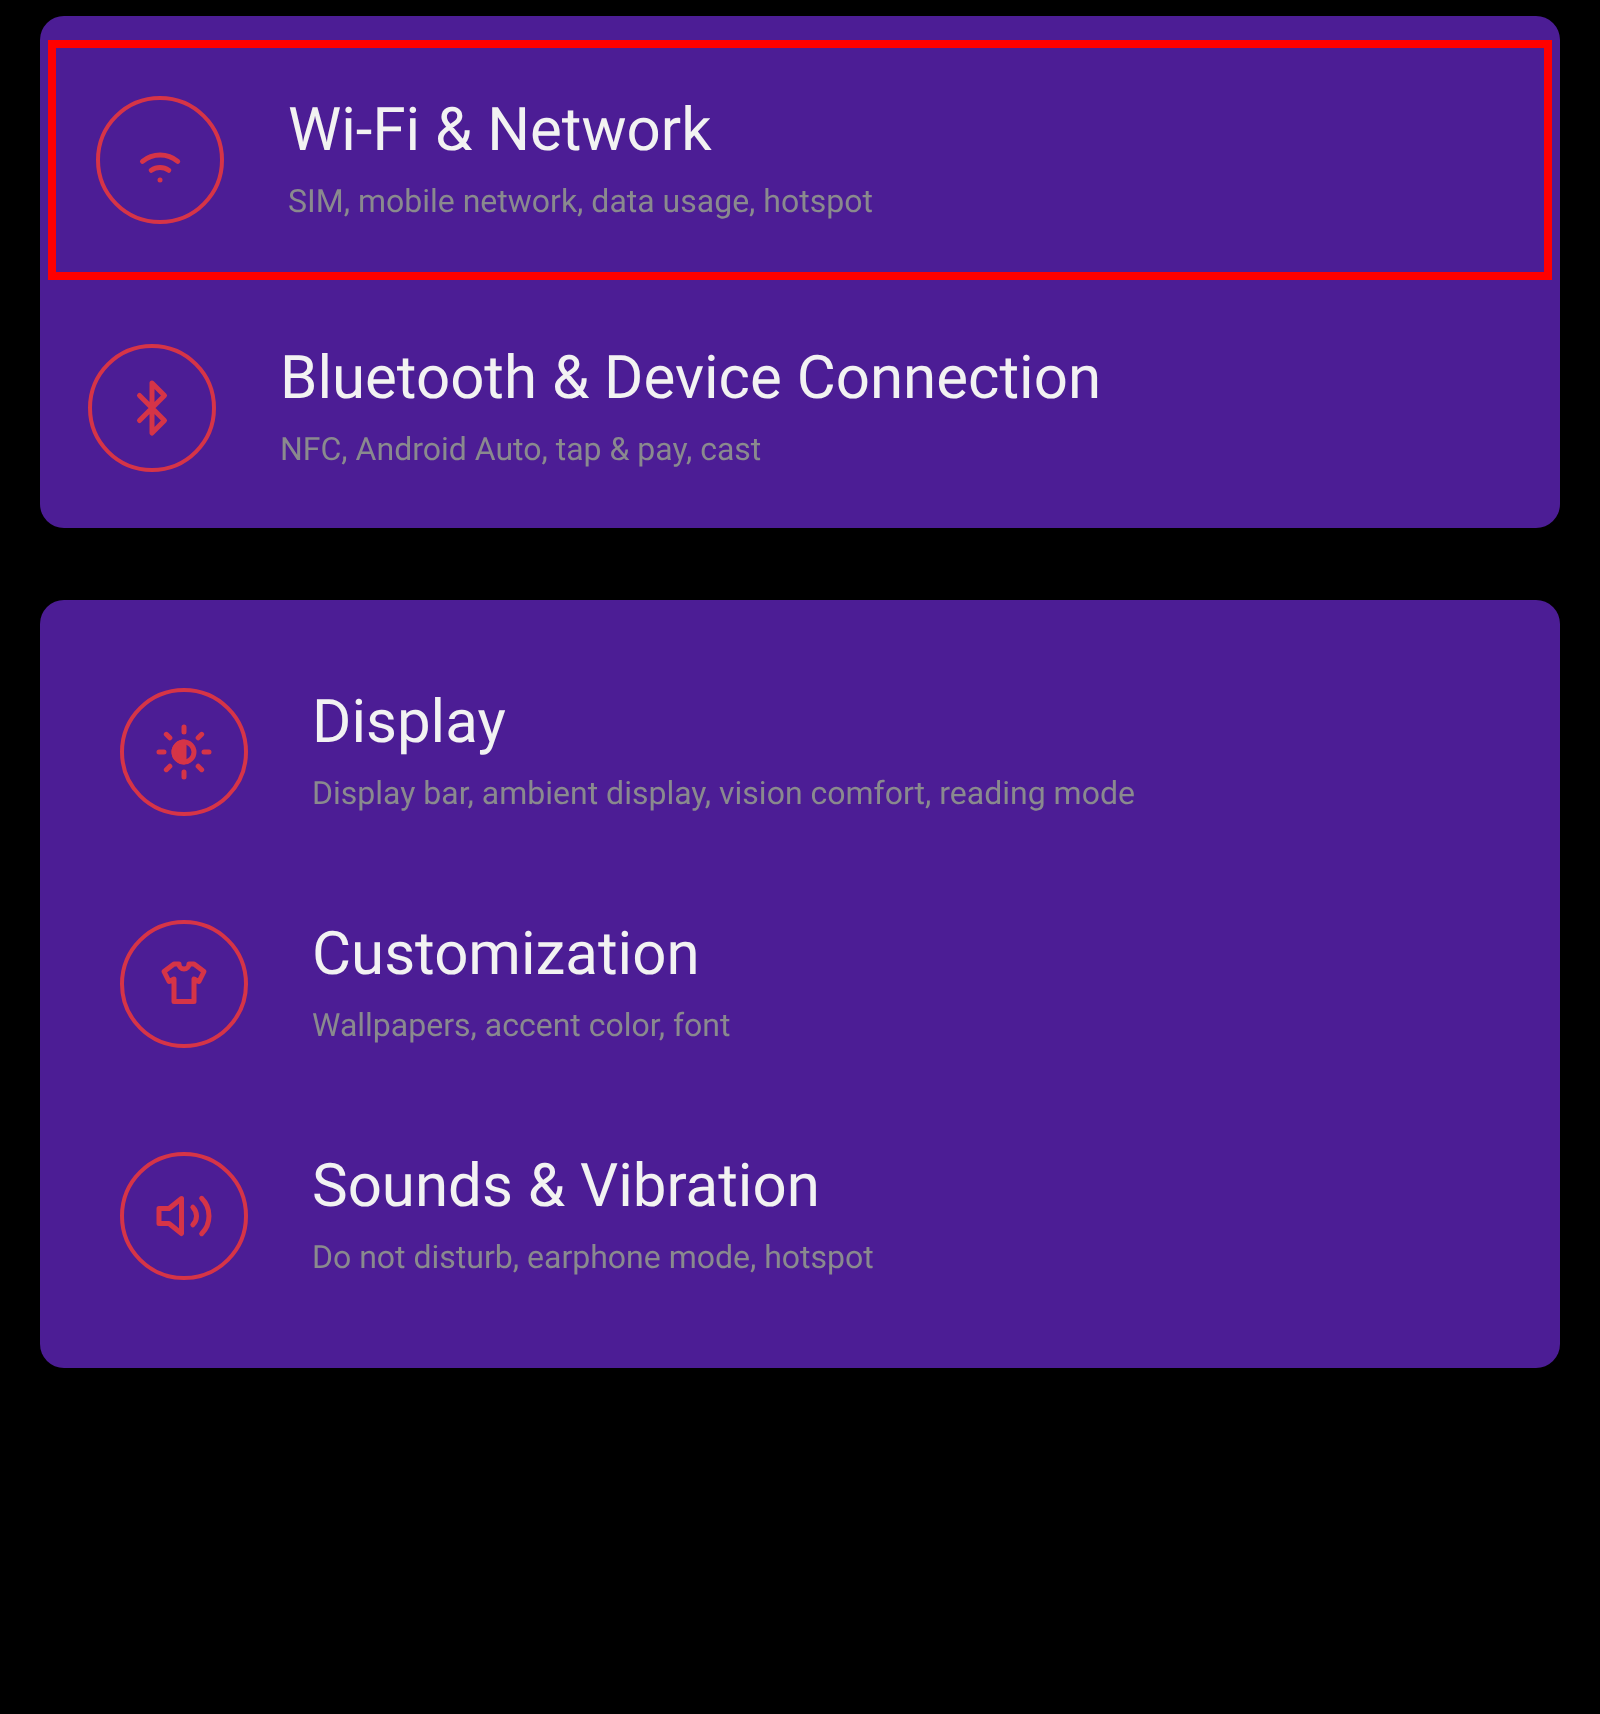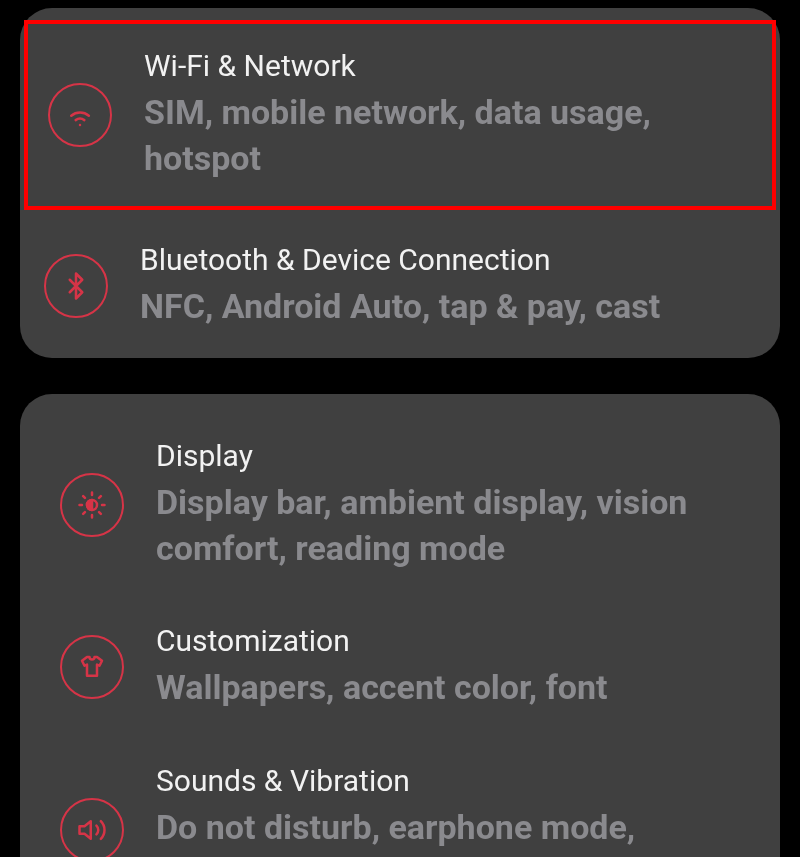--- a/index.html
+++ b/index.html
@@ -9,22 +9,22 @@
     }
     body {
       background: #000000;
       width: 800px;
       height: 857px;
       font-family: -apple-system, BlinkMacSystemFont, 'Segoe UI', Roboto, sans-serif;
       padding: 8px 20px;
       overflow: hidden;
     }
     .card {
-      background: #404040;
-      border-radius: 32px;
+      background: #4c1d95;
+      border-radius: 12px;
       padding: 8px 0;
       margin-bottom: 36px;
     }
     .settings-item {
       display: flex;
       align-items: center;
       padding: 20px 24px;
       cursor: pointer;
     }
     .icon-circle {
@@ -47,22 +47,22 @@
     }
     .item-title {
       color: #f2f2f2;
       font-size: 30px;
       font-weight: 400;
       line-height: 1.2;
       margin-bottom: 6px;
     }
     .item-subtitle {
       color: #8a8a8e;
-      font-size: 34px;
-      font-weight: 700;
+      font-size: 16px;
+      font-weight: 400;
       line-height: 1.35;
     }
     .highlight-box {
       border: 4px solid #ff0000;
       margin: 4px 4px 12px 4px;
       padding: 24px 20px;
     }
     .highlight-box .settings-item {
       padding: 0;
     }

